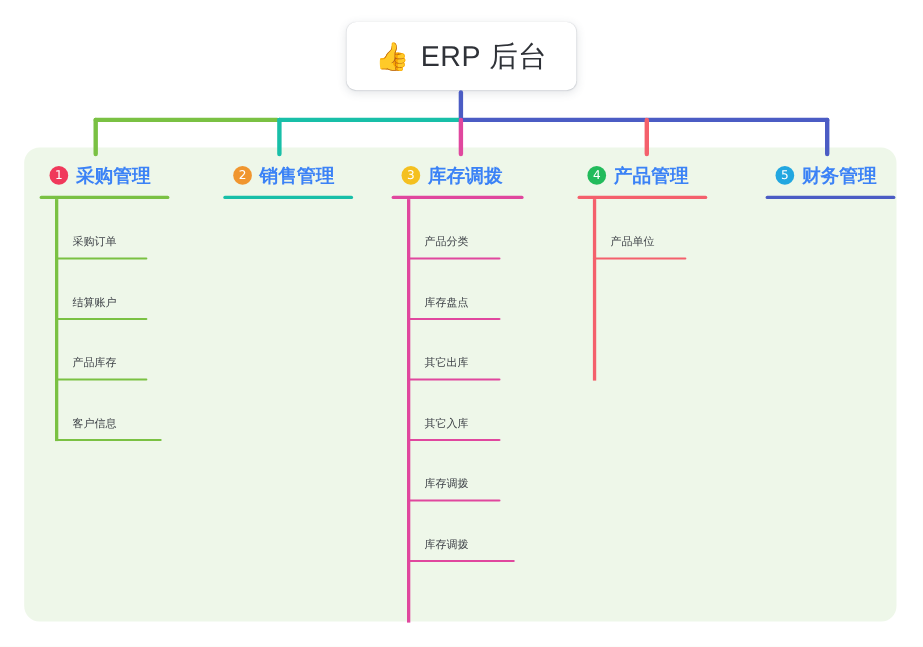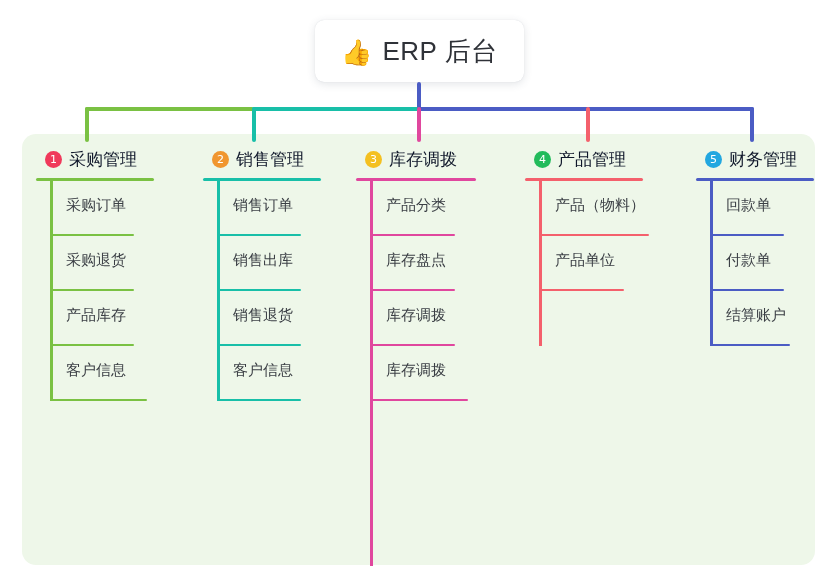--- a/index.html
+++ b/index.html
@@ -88,21 +88,22 @@
     color: #ffffff;
     font-size: 11px;
     line-height: 17px;
     text-align: center;
     display: inline-block;
     flex: none;
     font-family: "DejaVu Sans", sans-serif;
   }
   .col-title {
     font-size: 17px;
-    color: #0f172a;
+    color: #3b82f6;
+    font-weight: bold;
   }
   .head-rule {
     height: 3px;
     border-radius: 2px;
     margin-top: 6px;
   }
 
   .items {
     position: relative;
     margin-top: 0px;
@@ -113,22 +114,22 @@
     top: 0px;
     width: 3px;
   }
   .leaf {
     position: relative;
     height: 55px;
   }
   .leaf-label {
     position: absolute;
     left: 16px;
-    bottom: 21px;
-    font-size: 15px;
+    bottom: 9px;
+    font-size: 10px;
     color: #3b3f45;
     white-space: nowrap;
   }
   .leaf-rule {
     position: absolute;
     left: 0px;
     bottom: 0px;
     height: 2px;
     border-radius: 1px;
   }
@@ -164,120 +165,90 @@
           <span class="col-title">采购管理</span>
         </div>
         <div class="head-rule" style="width: 118px; background: rgb(122, 193, 67);"></div>
         <div class="items" style="padding-left: 14px;">
           <div class="spine" style="left: 14px; background: rgb(122, 193, 67); height: 220px;"></div>
           <div class="leaf">
             <span class="leaf-label">采购订单</span>
             <div class="leaf-rule" style="width: 84px; background: rgb(122, 193, 67);"></div>
           </div>
           <div class="leaf">
-            <span class="leaf-label">采购退货</span>
+            <span class="leaf-label">结算账户</span>
             <div class="leaf-rule" style="width: 84px; background: rgb(122, 193, 67);"></div>
           </div>
           <div class="leaf">
             <span class="leaf-label">产品库存</span>
             <div class="leaf-rule" style="width: 84px; background: rgb(122, 193, 67);"></div>
           </div>
           <div class="leaf">
             <span class="leaf-label">客户信息</span>
             <div class="leaf-rule" style="width: 97px; background: rgb(122, 193, 67);"></div>
           </div>
         </div>
       </div>
       <div class="col" style="left: 203px;">
         <div class="col-head">
           <span class="badge" style="background: rgb(240, 150, 47);">2</span>
           <span class="col-title">销售管理</span>
         </div>
         <div class="head-rule" style="width: 118px; background: rgb(24, 191, 168);"></div>
-        <div class="items" style="padding-left: 14px;">
-          <div class="spine" style="left: 14px; background: rgb(24, 191, 168); height: 220px;"></div>
-          <div class="leaf">
-            <span class="leaf-label">销售订单</span>
-            <div class="leaf-rule" style="width: 84px; background: rgb(24, 191, 168);"></div>
-          </div>
-          <div class="leaf">
-            <span class="leaf-label">销售出库</span>
-            <div class="leaf-rule" style="width: 84px; background: rgb(24, 191, 168);"></div>
-          </div>
-          <div class="leaf">
-            <span class="leaf-label">销售退货</span>
-            <div class="leaf-rule" style="width: 84px; background: rgb(24, 191, 168);"></div>
-          </div>
-          <div class="leaf">
-            <span class="leaf-label">客户信息</span>
-            <div class="leaf-rule" style="width: 84px; background: rgb(24, 191, 168);"></div>
-          </div>
-        </div>
       </div>
       <div class="col" style="left: 356px;">
         <div class="col-head">
           <span class="badge" style="background: rgb(244, 192, 32);">3</span>
           <span class="col-title">库存调拨</span>
         </div>
         <div class="head-rule" style="width: 120px; background: rgb(224, 71, 158);"></div>
         <div class="items" style="padding-left: 14px;">
           <div class="spine" style="left: 14px; background: rgb(224, 71, 158); height: 385px;"></div>
           <div class="leaf">
             <span class="leaf-label">产品分类</span>
             <div class="leaf-rule" style="width: 85px; background: rgb(224, 71, 158);"></div>
           </div>
           <div class="leaf">
             <span class="leaf-label">库存盘点</span>
             <div class="leaf-rule" style="width: 85px; background: rgb(224, 71, 158);"></div>
           </div>
           <div class="leaf">
+            <span class="leaf-label">其它出库</span>
+            <div class="leaf-rule" style="width: 85px; background: rgb(224, 71, 158);"></div>
+          </div>
+          <div class="leaf">
+            <span class="leaf-label">其它入库</span>
+            <div class="leaf-rule" style="width: 85px; background: rgb(224, 71, 158);"></div>
+          </div>
+          <div class="leaf">
             <span class="leaf-label">库存调拨</span>
             <div class="leaf-rule" style="width: 85px; background: rgb(224, 71, 158);"></div>
           </div>
           <div class="leaf">
             <span class="leaf-label">库存调拨</span>
             <div class="leaf-rule" style="width: 98px; background: rgb(224, 71, 158);"></div>
           </div>
         </div>
       </div>
       <div class="col" style="left: 525px;">
         <div class="col-head">
           <span class="badge" style="background: rgb(34, 187, 91);">4</span>
           <span class="col-title">产品管理</span>
         </div>
         <div class="head-rule" style="width: 118px; background: rgb(244, 96, 108);"></div>
         <div class="items" style="padding-left: 14px;">
           <div class="spine" style="left: 14px; background: rgb(244, 96, 108); height: 165px;"></div>
           <div class="leaf">
-            <span class="leaf-label">产品（物料）</span>
-            <div class="leaf-rule" style="width: 110px; background: rgb(244, 96, 108);"></div>
-          </div>
-          <div class="leaf">
             <span class="leaf-label">产品单位</span>
             <div class="leaf-rule" style="width: 85px; background: rgb(244, 96, 108);"></div>
           </div>
         </div>
       </div>
       <div class="col" style="left: 696px;">
         <div class="col-head">
           <span class="badge" style="background: rgb(34, 167, 224);">5</span>
           <span class="col-title">财务管理</span>
         </div>
         <div class="head-rule" style="width: 118px; background: rgb(75, 92, 196);"></div>
-        <div class="items" style="padding-left: 14px;">
-          <div class="spine" style="left: 14px; background: rgb(75, 92, 196); height: 165px;"></div>
-          <div class="leaf">
-            <span class="leaf-label">回款单</span>
-            <div class="leaf-rule" style="width: 74px; background: rgb(75, 92, 196);"></div>
-          </div>
-          <div class="leaf">
-            <span class="leaf-label">付款单</span>
-            <div class="leaf-rule" style="width: 74px; background: rgb(75, 92, 196);"></div>
-          </div>
-          <div class="leaf">
-            <span class="leaf-label">结算账户</span>
-            <div class="leaf-rule" style="width: 80px; background: rgb(75, 92, 196);"></div>
-          </div>
-        </div>
       </div>
     </div>
 
 </div>
 
 </body></html>

